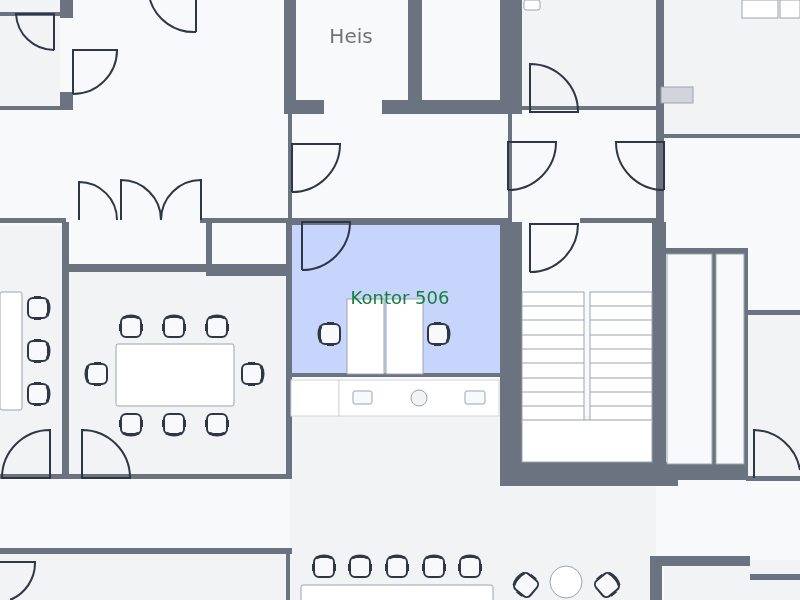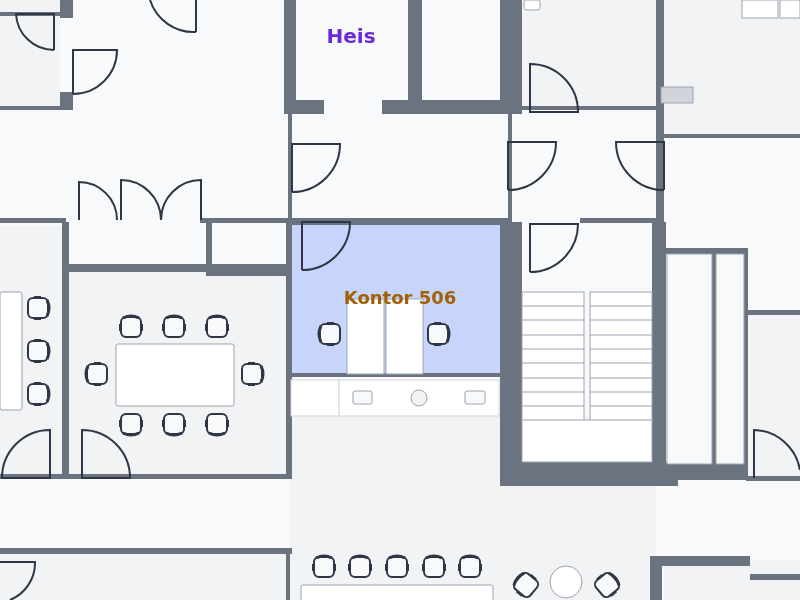--- a/index.html
+++ b/index.html
@@ -1,20 +1,20 @@
 <!DOCTYPE html>
 <html><head>
 <meta charset="utf-8">
 <style>
   html, body { margin: 0; padding: 0; background: #f8f9fb; }
   body { width: 800px; height: 600px; overflow: hidden; position: relative; font-family: "DejaVu Sans", "Liberation Sans", sans-serif; }
   #plan { position: absolute; left: 0; top: 0; width: 800px; height: 600px; }
   .room-label { position: absolute; transform: translate(-50%, -50%); white-space: nowrap; pointer-events: auto; }
-  .label-plain { color: #6d28d9; font-size: 20px; font-weight: 700; }
-  .label-selected { color: #a16207; font-size: 18px; font-weight: 700; }
+  .label-plain { color: #737373; font-size: 20px; font-weight: 400; }
+  .label-selected { color: #15803d; font-size: 18px; font-weight: 400; }
 </style>
 </head>
 <body>
 
 <svg id="plan" viewBox="0 0 800 600" xmlns="http://www.w3.org/2000/svg">
 
   <rect x="0" y="0" width="800" height="600" fill="#f8f9fb"></rect>
 
   <g>
     <rect x="0" y="0" width="60" height="108" fill="#f2f3f5"></rect>

